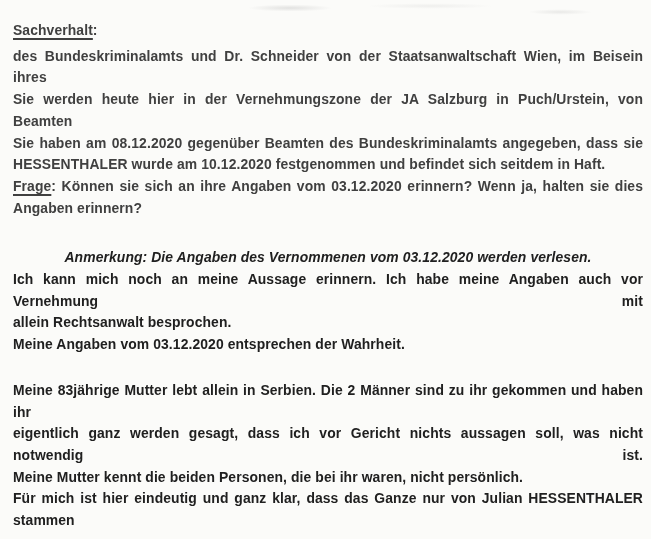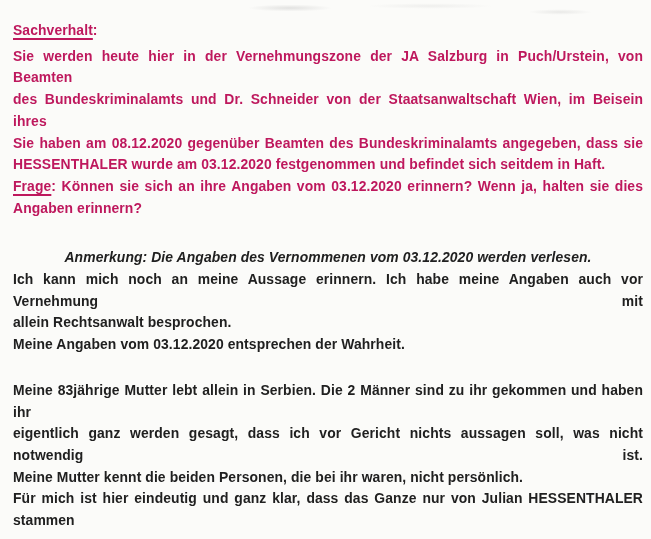--- a/index.html
+++ b/index.html
@@ -32,21 +32,21 @@
     padding: 20px 8px 0 13px;
     box-sizing: border-box;
   }
   .doc {
     width: 630px;
     font-size: 13.9px;
     line-height: 21.7px;
     letter-spacing: 0.1px;
   }
   .block { margin: 0; font-weight: bold; }
-  .block.bold { font-weight: bold; color: #be185d; }
+  .block.bold { font-weight: bold; color: #404040; }
   .block.italic { font-style: italic; }
   .line { min-height: 21.7px; }
   .line.stretch {
     text-align: justify;
     text-align-last: justify;
   }
   .line.center {
     text-align: center;
     text-align-last: center;
   }
@@ -58,26 +58,26 @@
 </style>
 </head>
 <body>
 
 <div class="page">
   <div class="doc">
       <div class="block bold">
         <div class="line"><span class="ul">Sachverhalt</span>:</div>
       </div>
       <div class="block bold" style="margin-top: 4px;">
+        <div class="line stretch">des Bundeskriminalamts und Dr. Schneider von der Staatsanwaltschaft Wien, im Beisein ihres</div>
         <div class="line stretch">Sie werden heute hier in der Vernehmungszone der JA Salzburg in Puch/Urstein, von Beamten</div>
-        <div class="line stretch">des Bundeskriminalamts und Dr. Schneider von der Staatsanwaltschaft Wien, im Beisein ihres</div>
       </div>
       <div class="block bold">
         <div class="line stretch">Sie haben am 08.12.2020 gegenüber Beamten des Bundeskriminalamts angegeben, dass sie</div>
-        <div class="line">HESSENTHALER wurde am 03.12.2020 festgenommen und befindet sich seitdem in Haft.</div>
+        <div class="line">HESSENTHALER wurde am 10.12.2020 festgenommen und befindet sich seitdem in Haft.</div>
       </div>
       <div class="block bold">
         <div class="line stretch"><span class="ul">Frage</span>: Können sie sich an ihre Angaben vom 03.12.2020 erinnern? Wenn ja, halten sie dies</div>
         <div class="line">Angaben erinnern?</div>
       </div>
       <div class="block italic" style="margin-top: 28px;">
         <div class="line center">Anmerkung: Die Angaben des Vernommenen vom 03.12.2020 werden verlesen.</div>
       </div>
       <div class="block">
         <div class="line stretch">Ich kann mich noch an meine Aussage erinnern. Ich habe meine Angaben auch vor Vernehmung mit</div>

